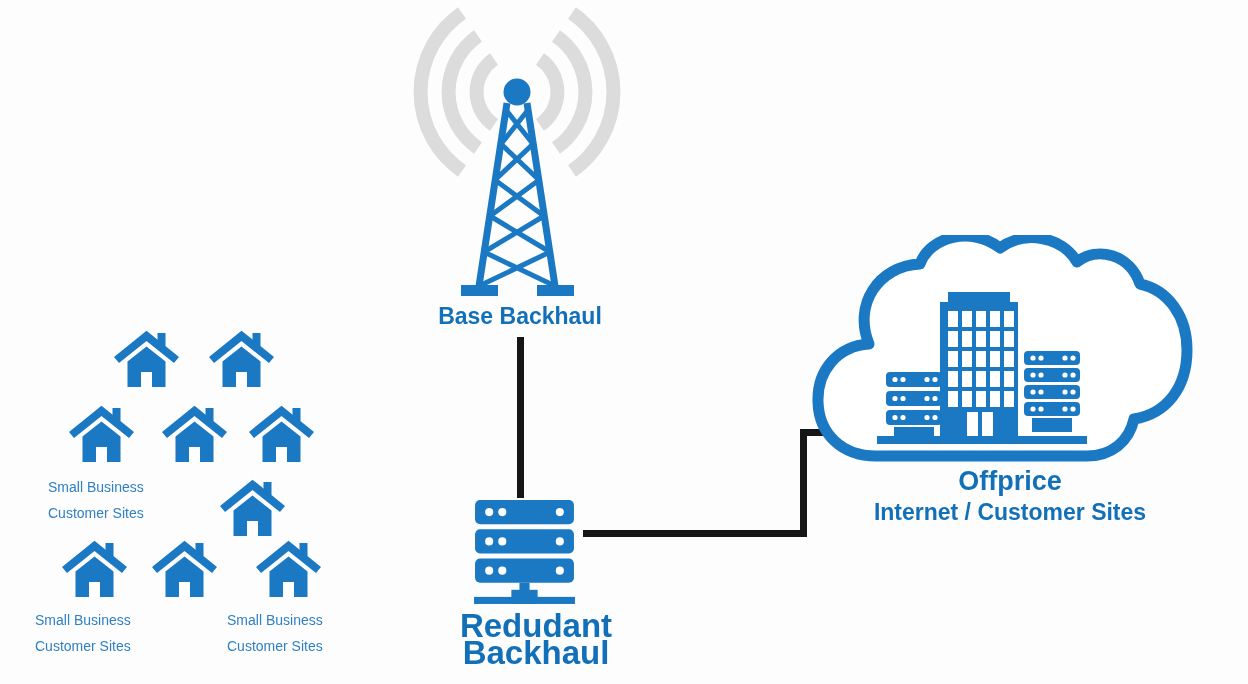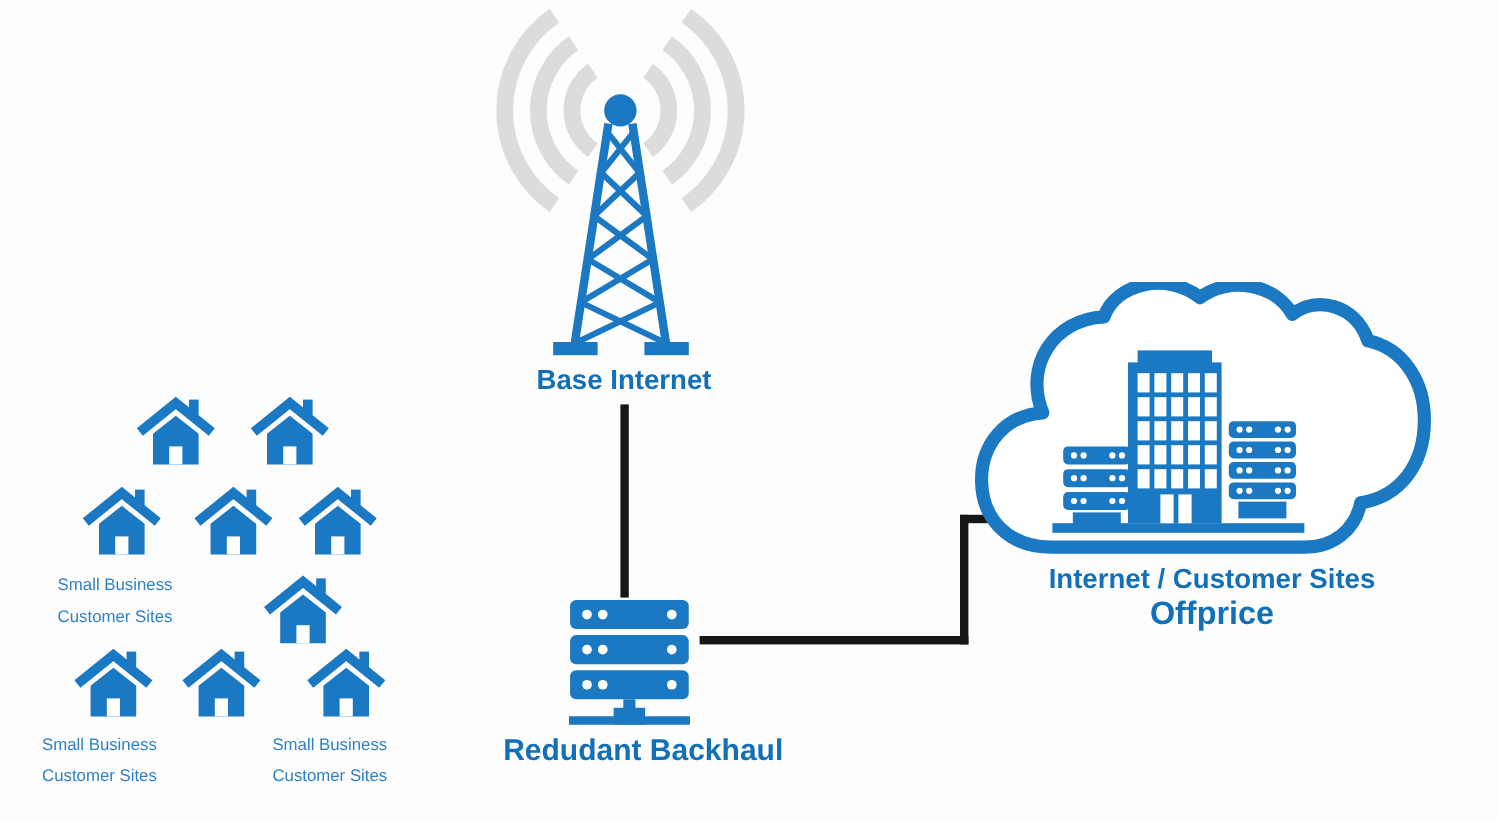--- a/index.html
+++ b/index.html
@@ -24,21 +24,21 @@
   .tower-stroke{stroke:var(--icon-blue,#1b78c2);fill:none;}
   .cloud-outline{fill:#ffffff;stroke:var(--icon-blue,#1b78c2);stroke-width:11;stroke-linejoin:round;stroke-linecap:round;}
   
   .line{background:var(--line-black,#161616);}
   
   .node-label{
     color:var(--label-blue,#1270b8);
     font-weight:700;text-align:center;letter-spacing:0;
   }
   .base-label{font-size:23px;line-height:26px;}
-  .backhaul-label{font-size:25px;line-height:27px;}
+  .backhaul-label{font-size:33px;line-height:27px;}
   .cloud-title{font-size:27px;line-height:30px;}
   .cloud-subtitle{font-size:23px;line-height:27px;margin-top:3px;}
   .cluster-label{
     color:var(--secondary-blue,#2f81c3);
     font-size:14px;line-height:26px;font-weight:400;text-align:left;white-space:nowrap;
   }
 </style>
 </head>
 <body>
 
@@ -70,21 +70,21 @@
     <path class="tower-stroke" d="M507,103 L479,286 M527,103 L555,286" stroke-width="7"></path>
     <path class="tower-stroke" stroke-width="5" d="
       M506,110 L533,144 M528,110 L501,144
       M501,144 L539,180 M533,144 L495,180
       M495,180 L544,216 M539,180 L490,216
       M490,216 L550,252 M544,216 L484,252
       M484,252 L555,286 M550,252 L479,286"></path>
     <rect class="blue-fill" x="461" y="285" width="37" height="11"></rect>
     <rect class="blue-fill" x="537" y="285" width="37" height="11"></rect>
   </svg>
-  <div class="abs node-label base-label" style="left:430px;top:303px;width:180px">Base Internet</div>
+  <div class="abs node-label base-label" style="left:430px;top:303px;width:180px">Base Backhaul</div>
 
   <div class="abs line" style="left:517px;top:337px;width:7px;height:161px"></div>
   <div class="abs line" style="left:583px;top:530px;width:224px;height:7px"></div>
   <div class="abs line" style="left:800px;top:429px;width:7px;height:108px"></div>
   <div class="abs line" style="left:800px;top:429px;width:28px;height:7px"></div>
 
   <svg class="abs" style="left:114px;top:330px" width="65" height="60" viewBox="0 0 64 60">
       <use href="#house-sym"></use>
     </svg>
   <svg class="abs" style="left:209px;top:330px" width="65" height="60" viewBox="0 0 64 60">
@@ -237,17 +237,17 @@
           <circle cx="1065" cy="392" r="2.6"></circle>
           <circle cx="1073" cy="392" r="2.6"></circle>
         <circle cx="1033" cy="409" r="2.6"></circle>
           <circle cx="1041" cy="409" r="2.6"></circle>
           <circle cx="1065" cy="409" r="2.6"></circle>
           <circle cx="1073" cy="409" r="2.6"></circle>
       </g>
     </g>
   </svg>
   <div class="abs" style="left:845px;top:466px;width:330px">
+    <div class="node-label cloud-title">Offprice</div>
     <div class="node-label cloud-subtitle">Internet / Customer Sites</div>
-    <div class="node-label cloud-title">Offprice</div>
   </div>
 
 </div>
 
 </body></html>

